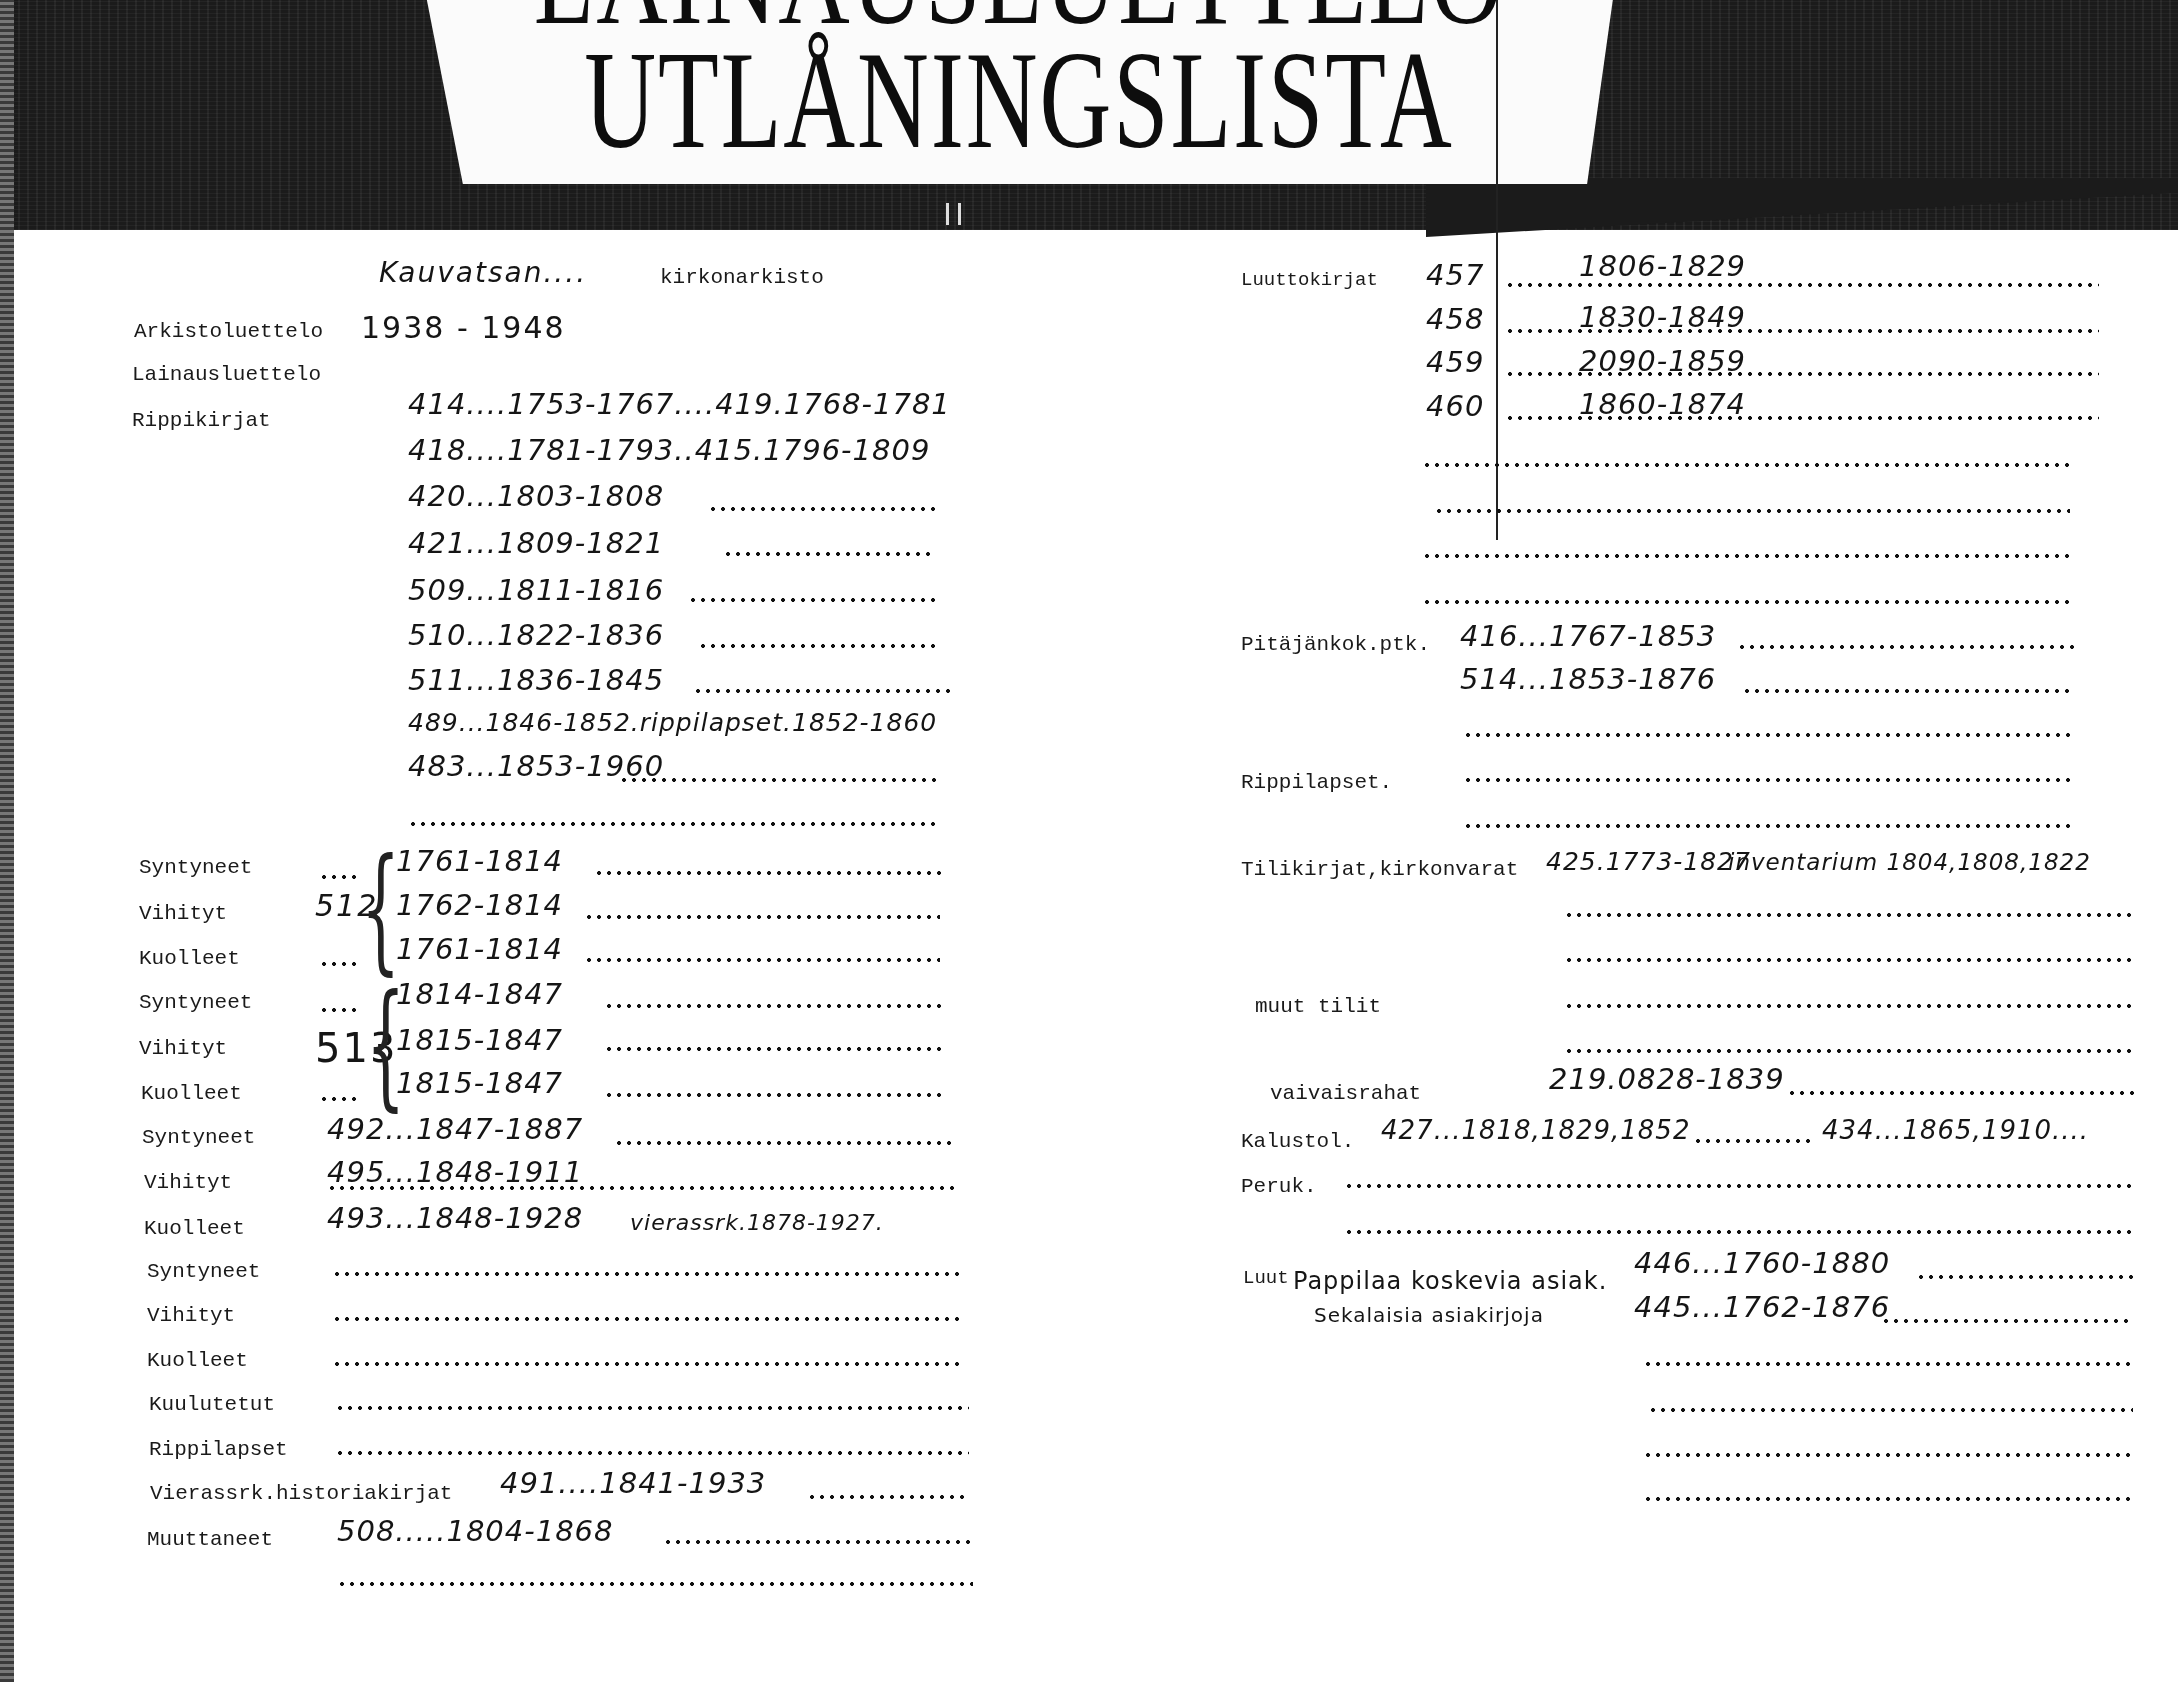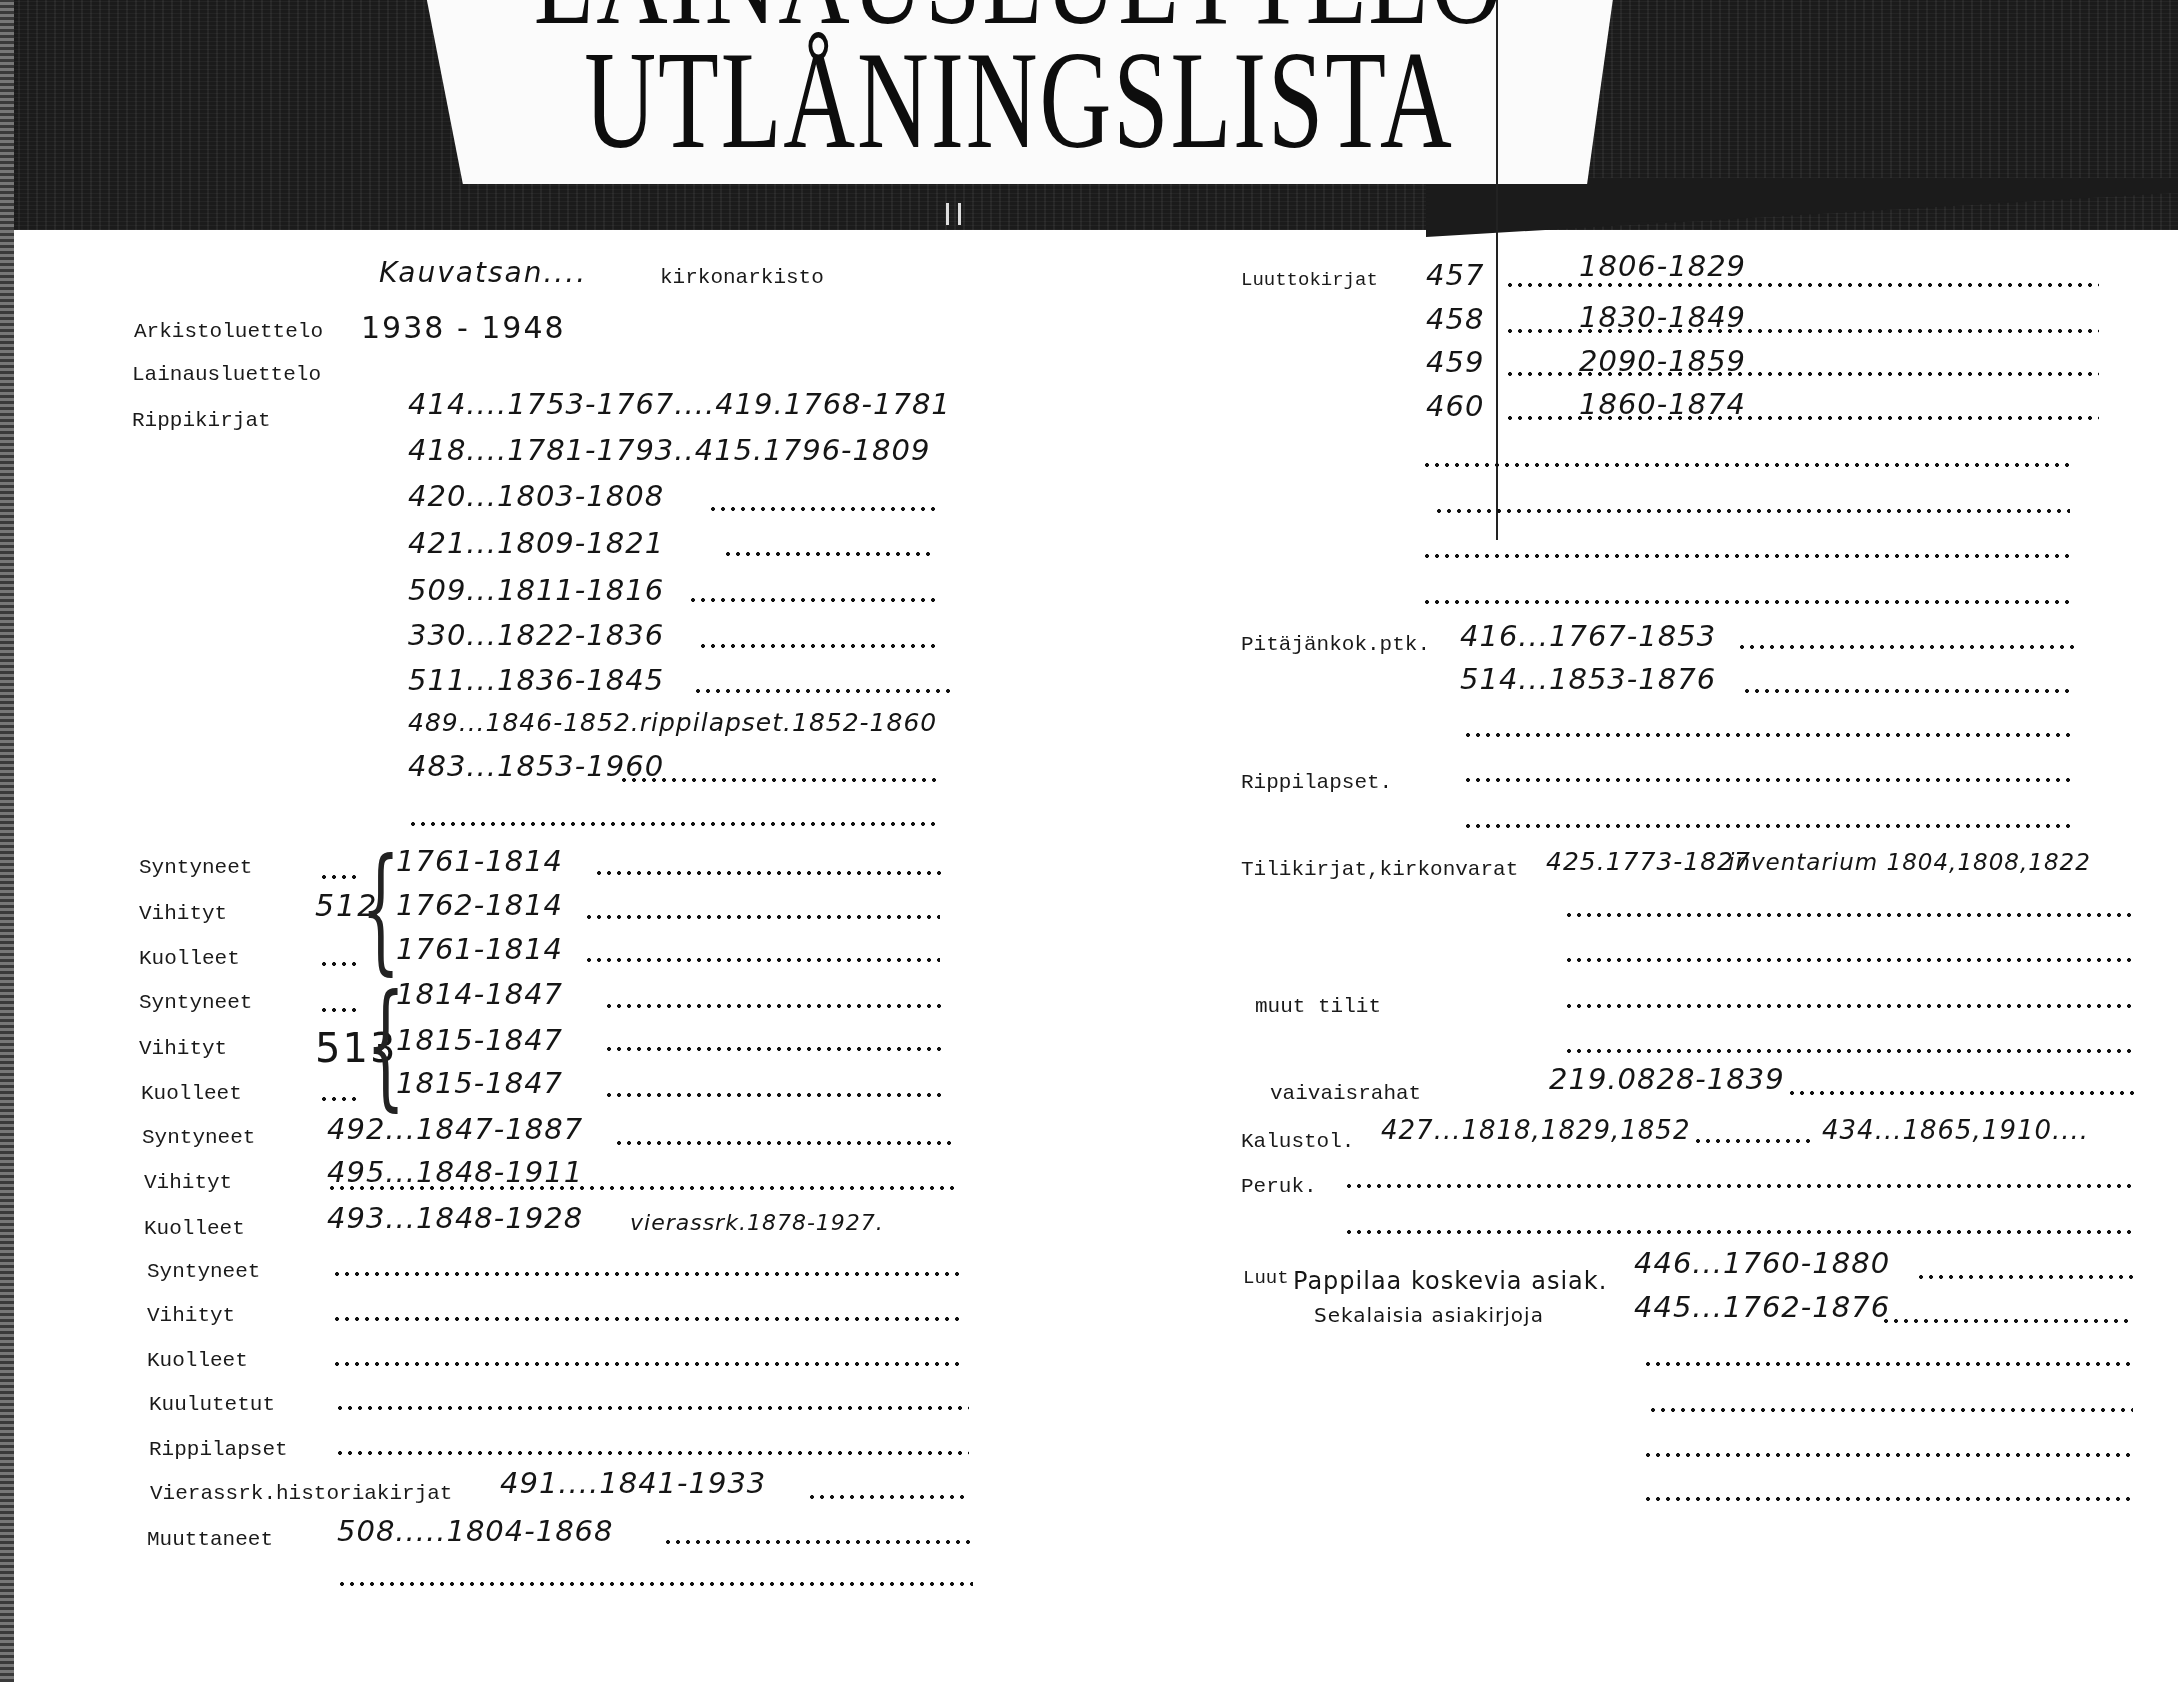--- a/index.html
+++ b/index.html
@@ -90,21 +90,21 @@
 <div class="t typed" style="left:132px;top:410px;">Rippikirjat</div>
 
 <div class="t hand" style="left:408px;top:390px;">414....1753-1767....419.1768-1781</div>
 <div class="t hand" style="left:408px;top:436px;">418....1781-1793..415.1796-1809</div>
 <div class="t hand" style="left:408px;top:482px;">420...1803-1808</div>
 <div class="dots" style="left:708px;top:507px;width:228px;"></div>
 <div class="t hand" style="left:408px;top:529px;">421...1809-1821</div>
 <div class="dots" style="left:723px;top:552px;width:213px;"></div>
 <div class="t hand" style="left:408px;top:576px;">509...1811-1816</div>
 <div class="dots" style="left:688px;top:598px;width:248px;"></div>
-<div class="t hand" style="left:408px;top:621px;">330...1822-1836</div>
+<div class="t hand" style="left:408px;top:621px;">510...1822-1836</div>
 <div class="dots" style="left:698px;top:644px;width:238px;"></div>
 <div class="t hand" style="left:408px;top:666px;">511...1836-1845</div>
 <div class="dots" style="left:693px;top:689px;width:257px;"></div>
 <div class="t hand" style="left:408px;top:710px;font-size:25px;">489...1846-1852.rippilapset.1852-1860</div>
 <div class="t hand" style="left:408px;top:752px;">483...1853-1960</div>
 <div class="dots" style="left:619px;top:778px;width:322px;"></div>
 <div class="dots" style="left:408px;top:822px;width:533px;"></div>
 
 <div class="t typed" style="left:139px;top:857px;">Syntyneet</div>
 <div class="t typed" style="left:139px;top:903px;">Vihityt</div>

